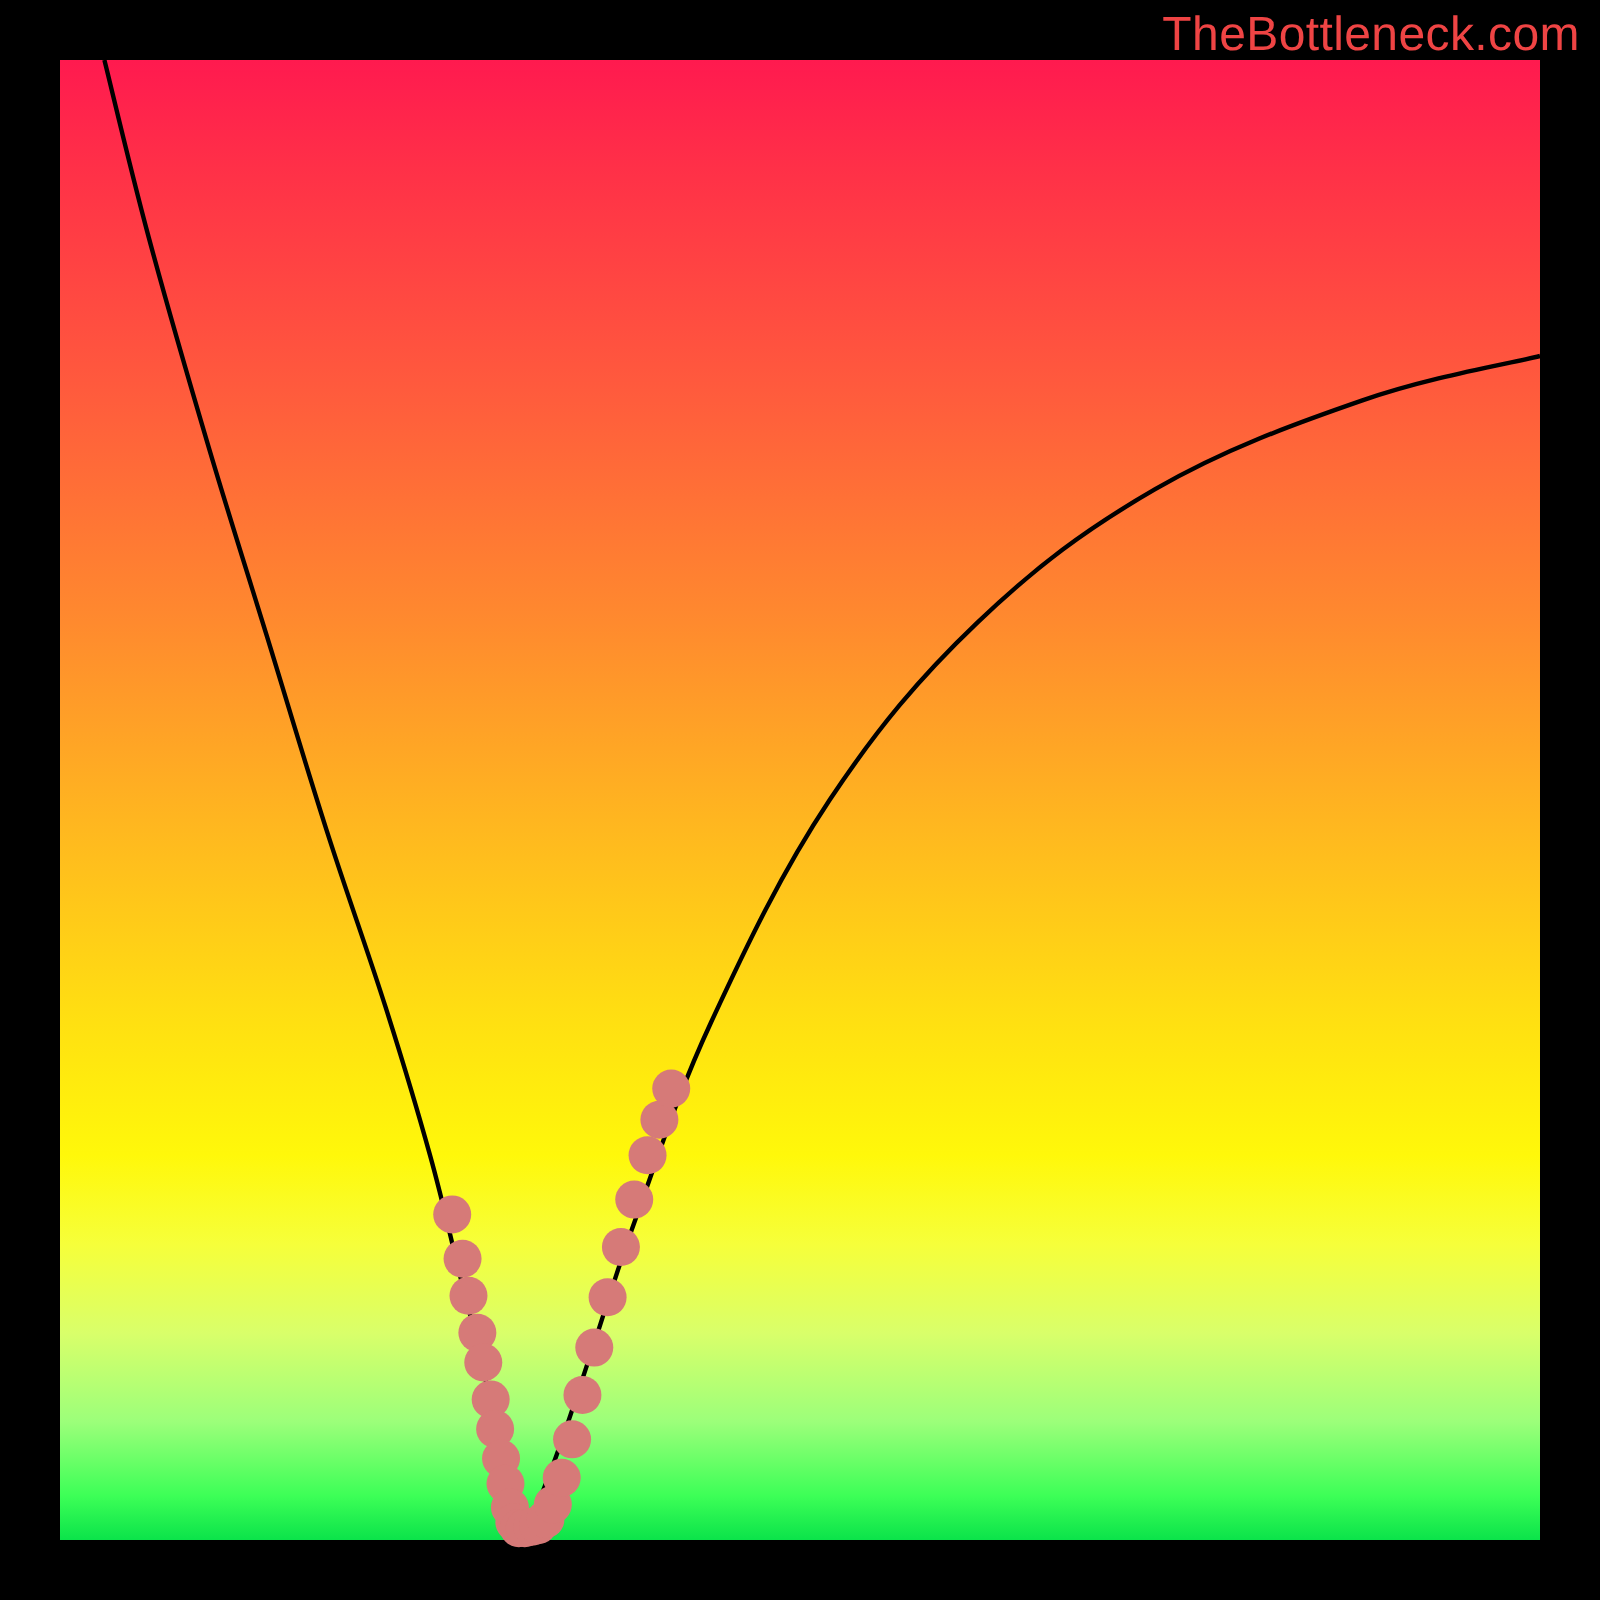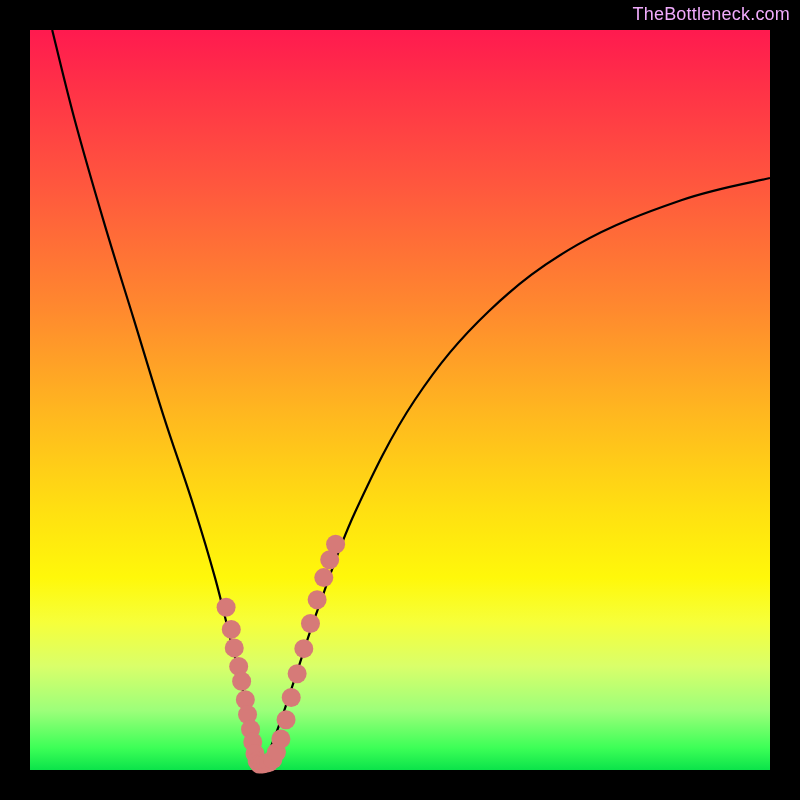--- a/index.html
+++ b/index.html
@@ -39,22 +39,22 @@
       #d9ff6a 86%,
       #9cff7a 92%,
       #3dff57 97%,
       #0be34a 100%
     );
   }
   .watermark {
     position: absolute;
     top: 4px;
     right: 10px;
-    color: #f0abfc;
-    font-size: 18px;
+    color: #ef4444;
+    font-size: 24px;
     letter-spacing: 0.2px;
     font-weight: 500;
     user-select: none;
   }
   svg.curve {
     position: absolute;
     left: 0;
     top: 0;
     width: 740px;
     height: 740px;

